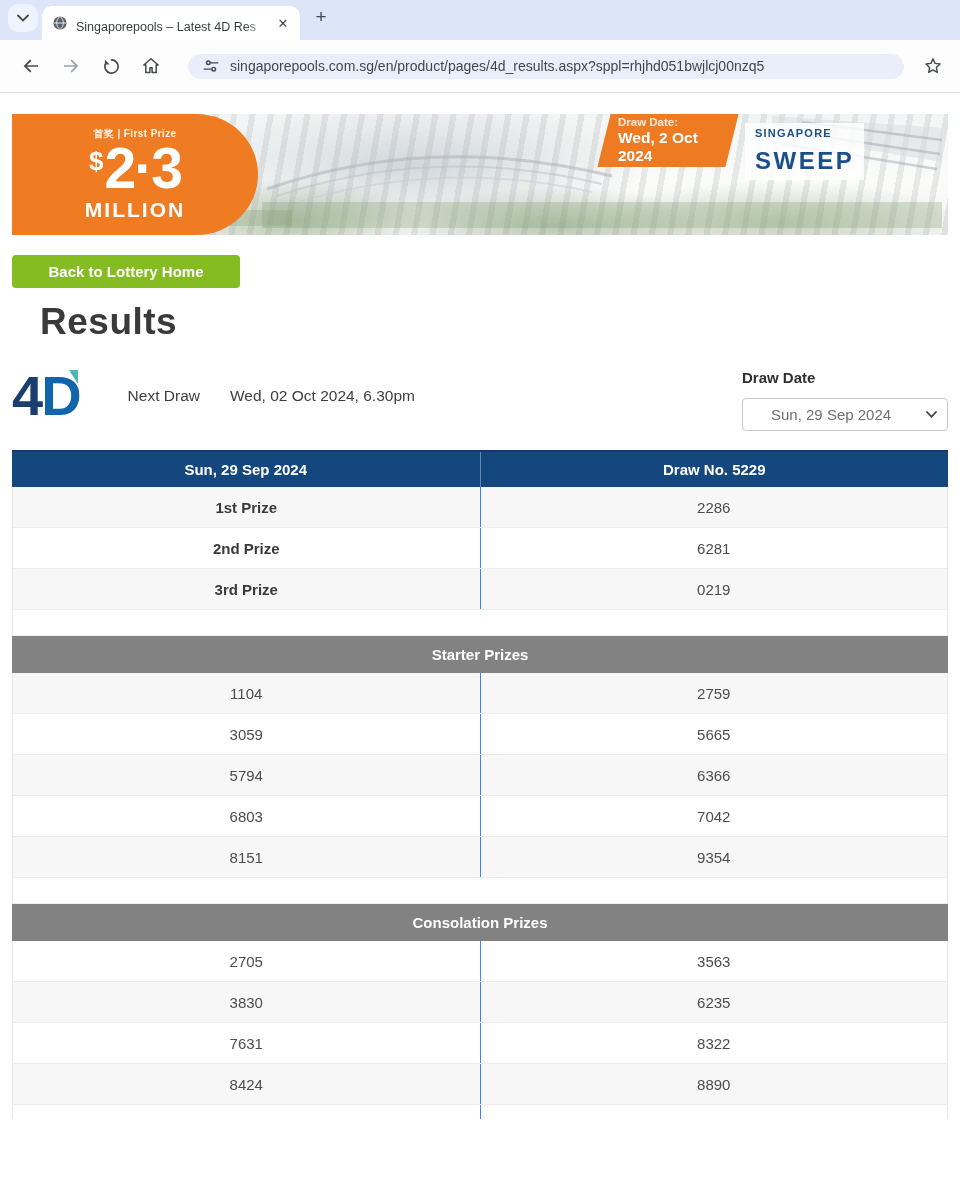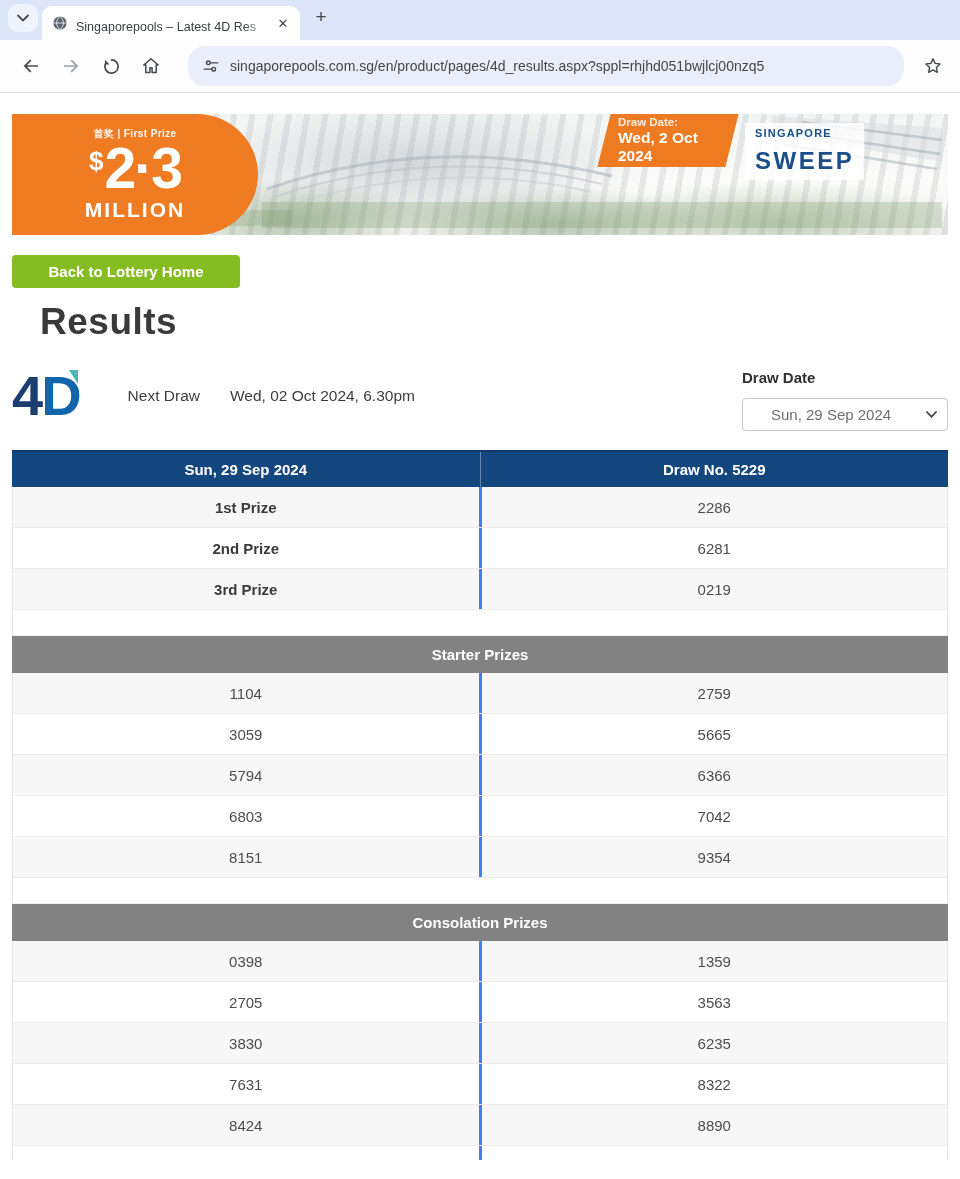--- a/index.html
+++ b/index.html
@@ -14,21 +14,21 @@
          display:flex; align-items:center; padding:0 8px 0 10px; position:relative; }
   .tab-title { font-size:12.5px; color:#3c4043; white-space:nowrap; overflow:hidden; flex:1;
                -webkit-mask-image:linear-gradient(90deg,#000 85%,transparent); mask-image:linear-gradient(90deg,#000 85%,transparent);margin-top:8px; }
   .tab-close { width:18px; height:18px; border-radius:50%; display:flex; align-items:center; justify-content:center;
                font-size:13px; color:#45484d; cursor:pointer; }
   .newtab-btn { width:26px; height:26px; margin:0 0 6px 8px; display:flex; align-items:center; justify-content:center;
                 font-size:19px; color:#45484d; border-radius:50%; cursor:pointer; align-self:center; }
   .toolbar { height:53px; background:#fdfdfe; border-bottom:1px solid #dadce0;
              display:flex; align-items:center; padding:0 14px; gap:6px; }
   .nav-ic { width:34px; height:34px; border-radius:50%; display:flex; align-items:center; justify-content:center; cursor:pointer; flex:0 0 auto; }
-  .omnibox { flex:1; height:40px; background:#e9eefa; border-radius:17px; margin:0 10px 0 14px;
+  .omnibox { flex:1; height:25px; background:#e9eefa; border-radius:17px; margin:0 10px 0 14px;
              display:flex; align-items:center; padding:0 14px; gap:10px; min-width:0; }
   .url-text { font-size:14px; color:#44474a; white-space:nowrap; overflow:hidden; }
   svg.ic { display:block; }
 
   
   .content { padding:0 12px; }
 
   .banner { margin-top:21px; height:121px; position:relative; overflow:hidden;
             background:
               radial-gradient(ellipse 340px 90px at 43% 42%, rgba(150,160,170,.38), transparent 70%),
@@ -77,21 +77,21 @@
   .tables { margin-top:19px; border-left:1px solid #e6e6e6; border-right:1px solid #e6e6e6; }
   .tbl-head { height:37px; background:#15477f; border-top:2px solid #0e3a6d; display:flex; margin:0 -1px; }
   .tbl-head .hcell { flex:1; display:flex; align-items:center; justify-content:center;
                      color:#fff; font-size:15px; font-weight:700; }
   .tbl-head .hcell + .hcell { border-left:1px solid rgba(255,255,255,.35); }
   .sec-head { height:37px; background:#828282; display:flex; align-items:center; justify-content:center;
               color:#fff; font-size:15px; font-weight:700; margin:0 -1px; }
   .t-row { display:flex; height:41px; border-bottom:1px solid #ececec; }
   .t-row.shade { background:#f7f7f7; }
   .t-cell { flex:1; display:flex; align-items:center; justify-content:center; font-size:15px; color:#4d4d4d; }
-  .t-cell + .t-cell { border-left:3px solid #3b82f6; }
+  .t-cell + .t-cell { border-left:1px solid #3b82f6; }
   .t-cell.label { font-weight:700; color:#3a3a3a; }
   .gap-row { height:26px; background:#fff; border-bottom:1px solid #f0f0f0; }
   .partial-row { height:14px; display:flex; }
   .partial-row .t-cell { border-bottom:none; }
 </style>
 </head>
 <body>
 
 <div class="tabstrip">
   <div class="tab-search">
@@ -242,24 +242,20 @@
         </div>
         <div class="t-row shade">
           <div class="t-cell">8151</div>
           <div class="t-cell">9354</div>
         </div>
       </div>
 
     <div class="gap-row"></div>
     <div class="sec-head">Consolation Prizes</div>
     <div id="consolation-grid">
-        <div class="t-row shade">
-          <div class="t-cell">0398</div>
-          <div class="t-cell">1359</div>
-        </div>
         <div class="t-row">
           <div class="t-cell">2705</div>
           <div class="t-cell">3563</div>
         </div>
         <div class="t-row shade">
           <div class="t-cell">3830</div>
           <div class="t-cell">6235</div>
         </div>
         <div class="t-row">
           <div class="t-cell">7631</div>

